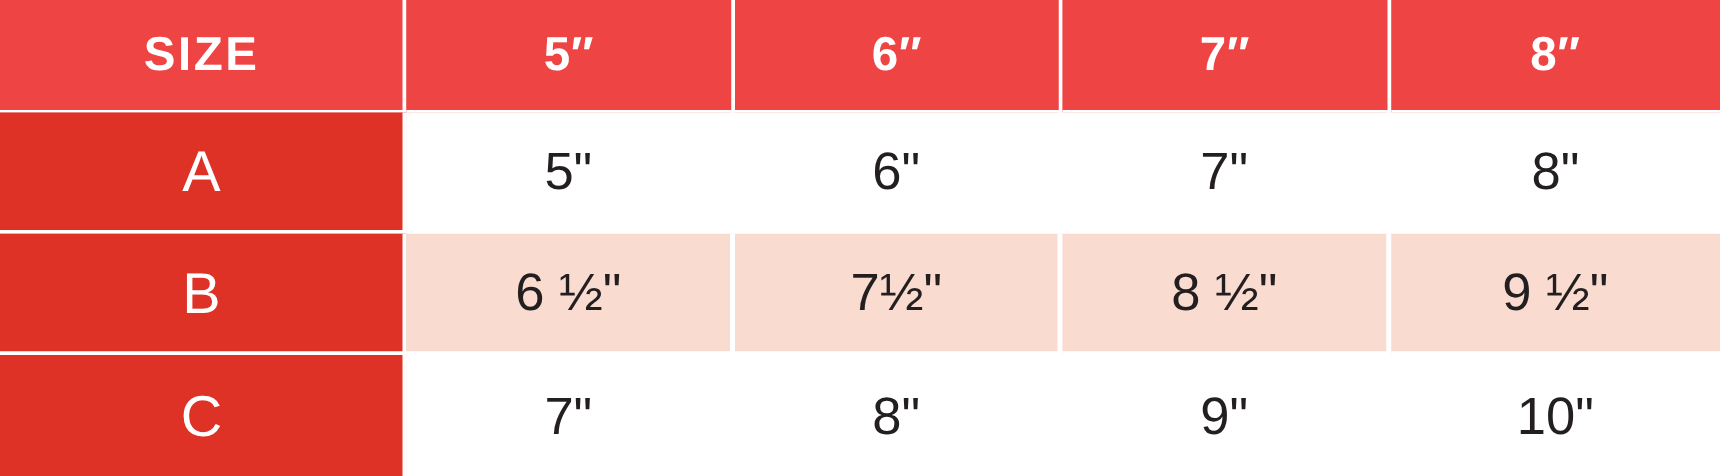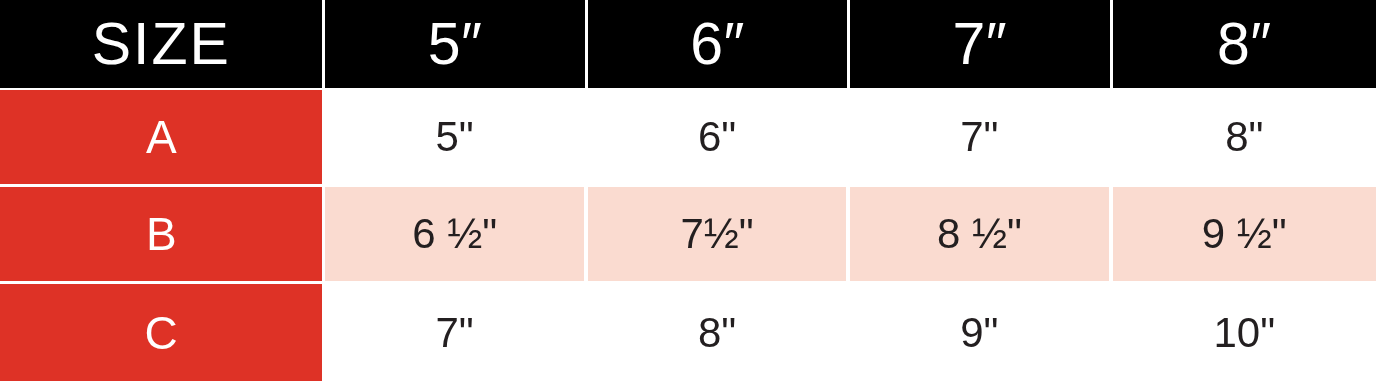--- a/index.html
+++ b/index.html
@@ -35,24 +35,24 @@
     padding: 0;
     margin: 0;
     text-align: center;
     vertical-align: middle;
     white-space: nowrap;
     overflow: hidden;
   }
 
   
   .header-cell {
-    background: #000000;
+    background: #ef4444;
     color: #ffffff;
-    font-size: 59px;
-    font-weight: 400;
+    font-size: 38px;
+    font-weight: 700;
     letter-spacing: 0.5px;
     border-right: 3px solid #ffffff;
     border-bottom: 2px solid #ffffff;
   }
   .header-cell.label-head {
     letter-spacing: 2px;
     border-right: 3px solid #ffffff;
   }
   .header-cell.last {
     border-right: none;

